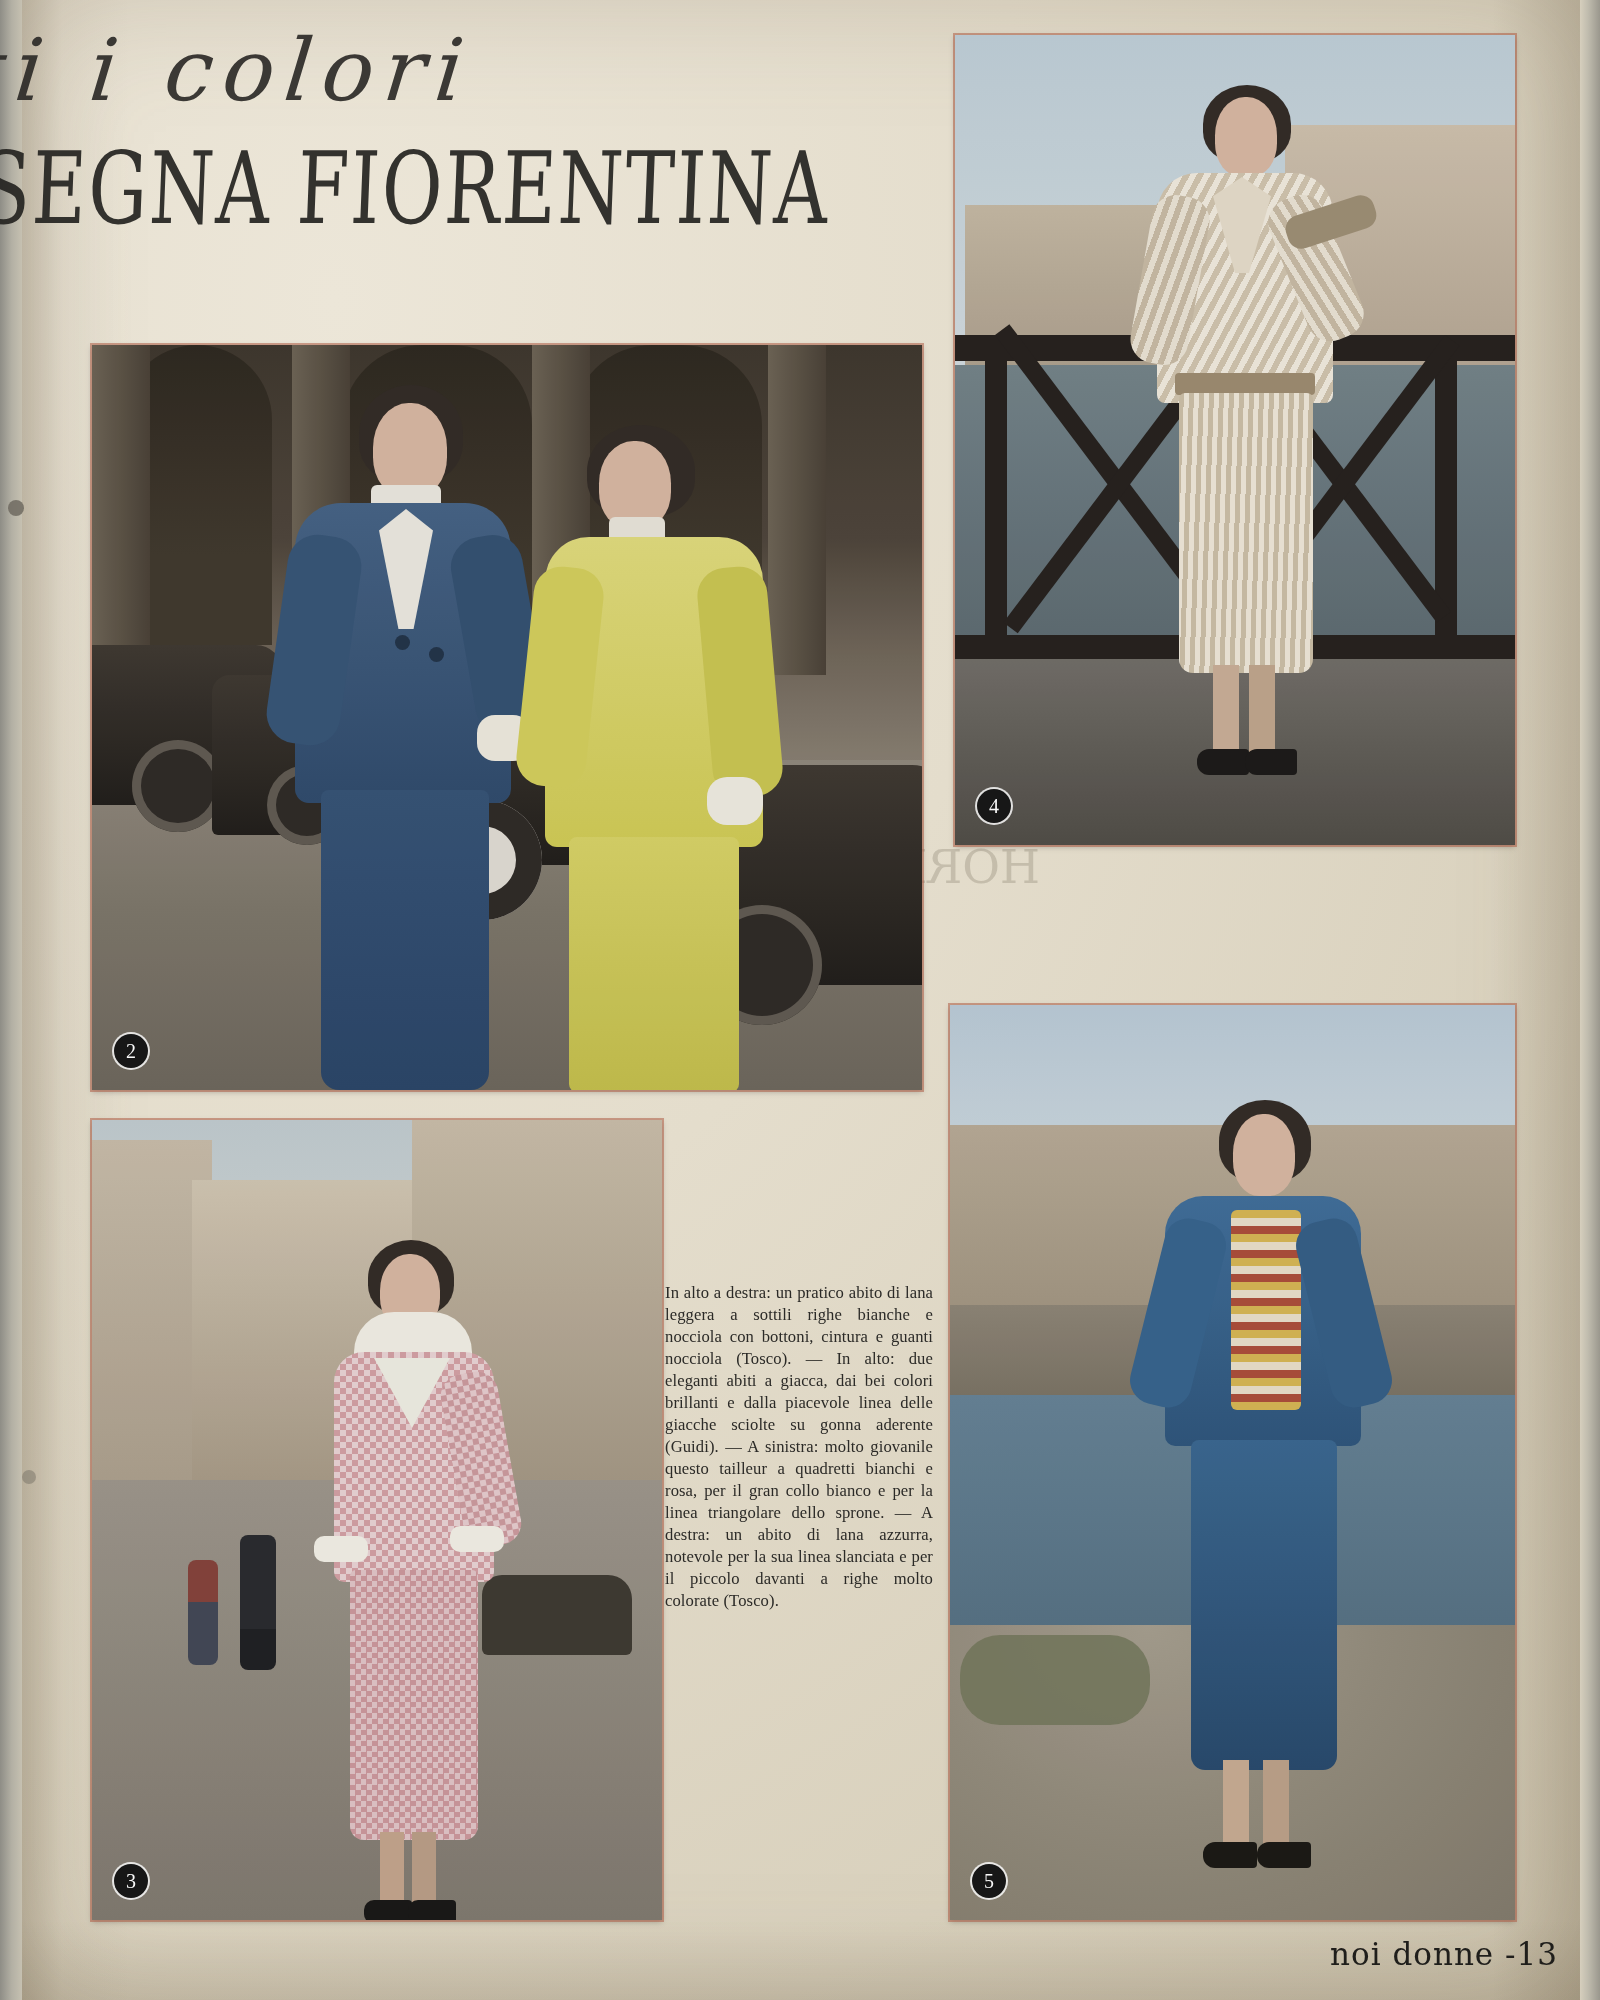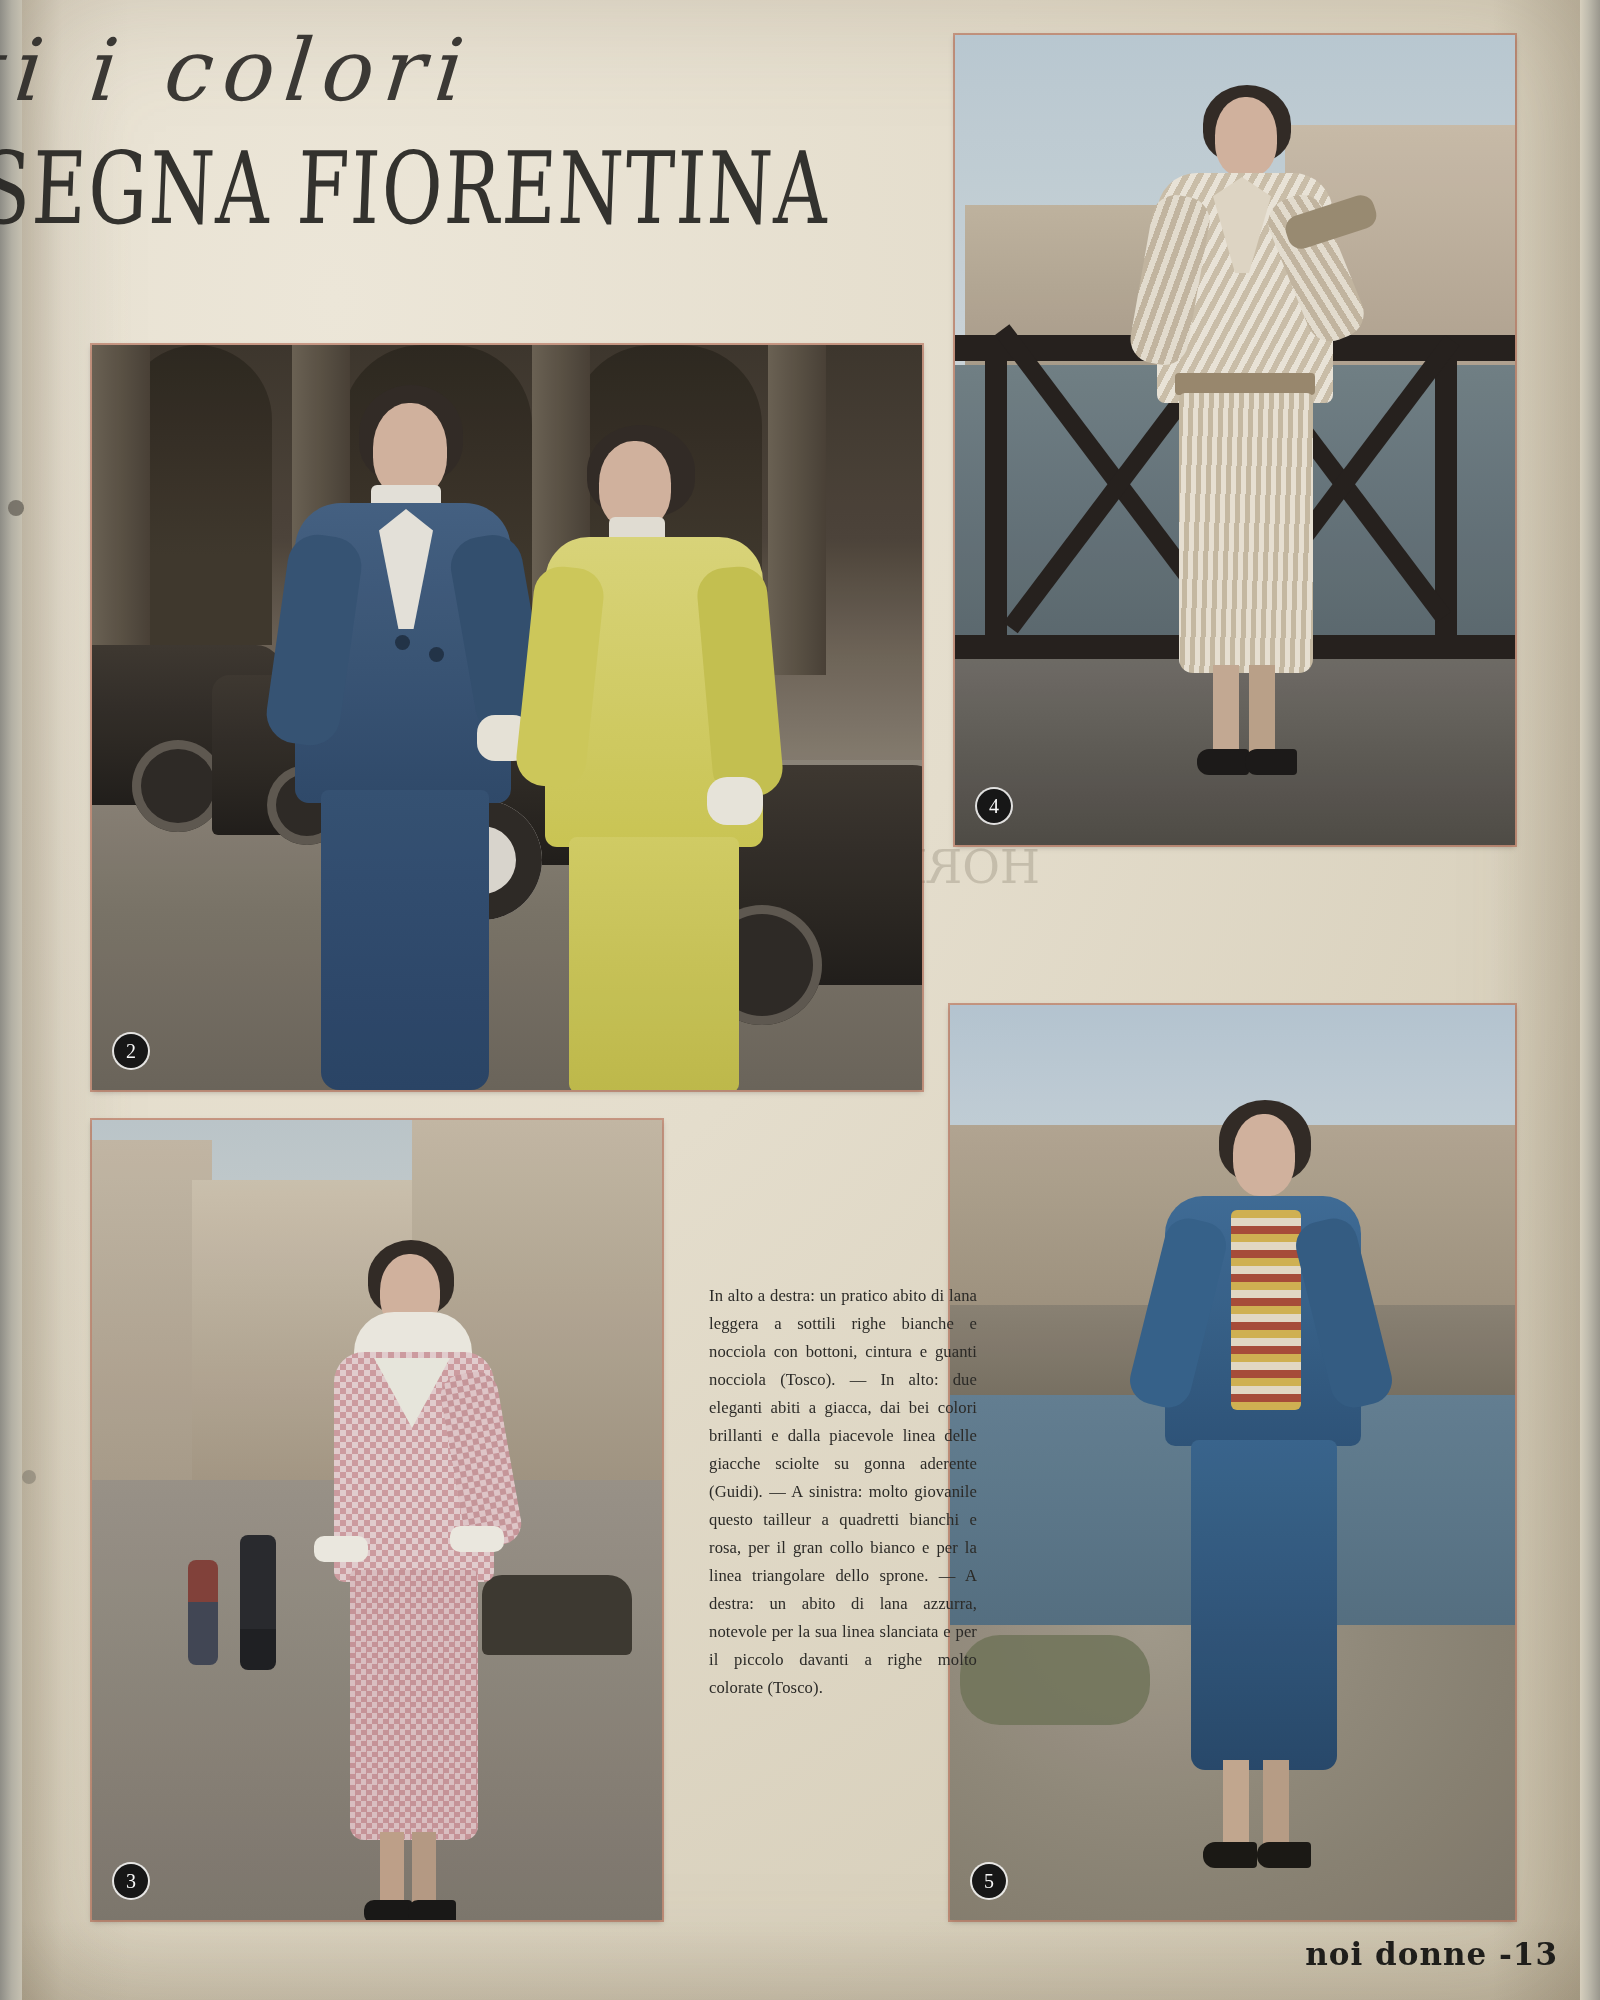--- a/index.html
+++ b/index.html
@@ -144,34 +144,33 @@
   .p5-water { position:absolute; left:0; right:0; top:390px; height:330px; background:linear-gradient(180deg,#5d7f96,#48677c); }
 
   
   .caption {
     position: absolute;
     left: 665px;
     top: 1282px;
     width: 268px;
     font-family: "Liberation Serif", serif;
     font-size: 16.6px;
-    line-height: 28px;
+    line-height: 22px;
     color: #2b2a27;
     text-align: justify;
     text-justify: inter-word;
     letter-spacing: .1px;
-    margin-left: 44px;
   }
   
   .footer {
     position: absolute;
     right: 42px;
     bottom: 28px;
     font-family: "DejaVu Serif", serif;
-    font-weight: bold;
+    font-weight: normal;
     font-size: 31px;
     color: #1f1e1b;
     letter-spacing: 1px;
   }
   .footer .pg { position: relative; }
   
   .punch { position:absolute; background:#6e6a60; border-radius:50%; opacity:.85; }
   .ghost {
     position:absolute; left:760px; top:840px; width:280px; height:120px;
     color: rgba(120,110,95,0.28);

